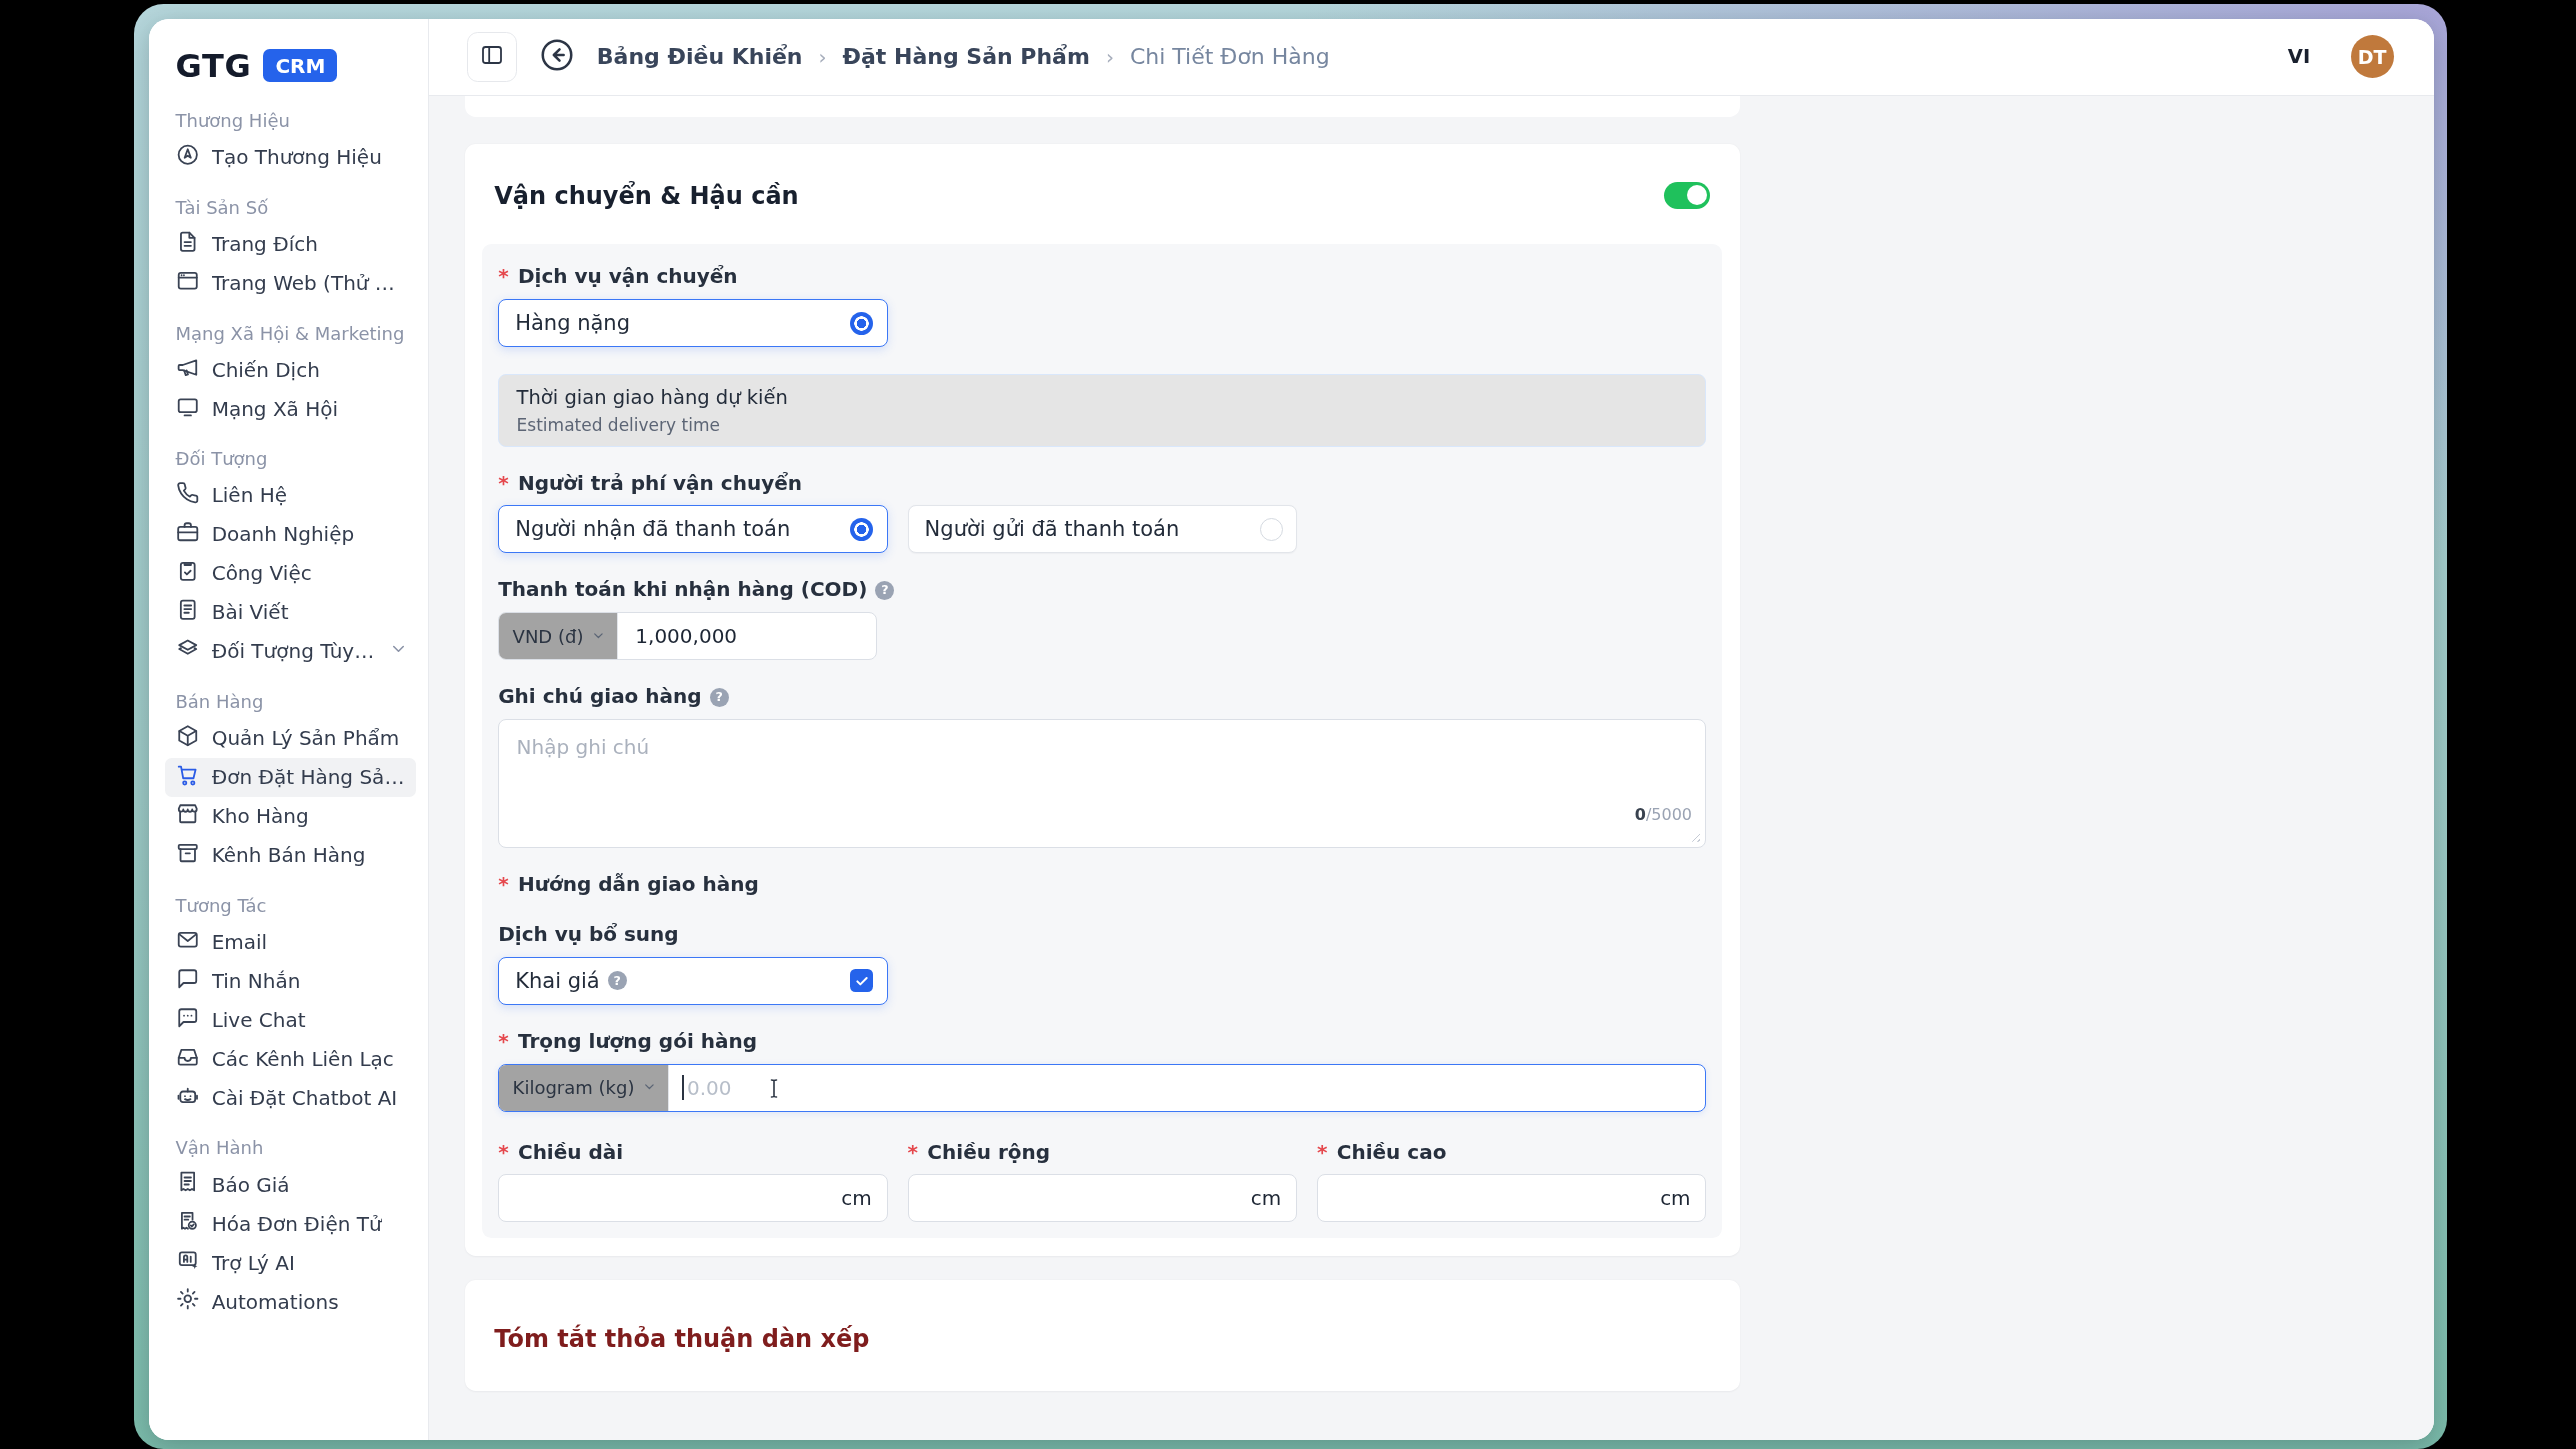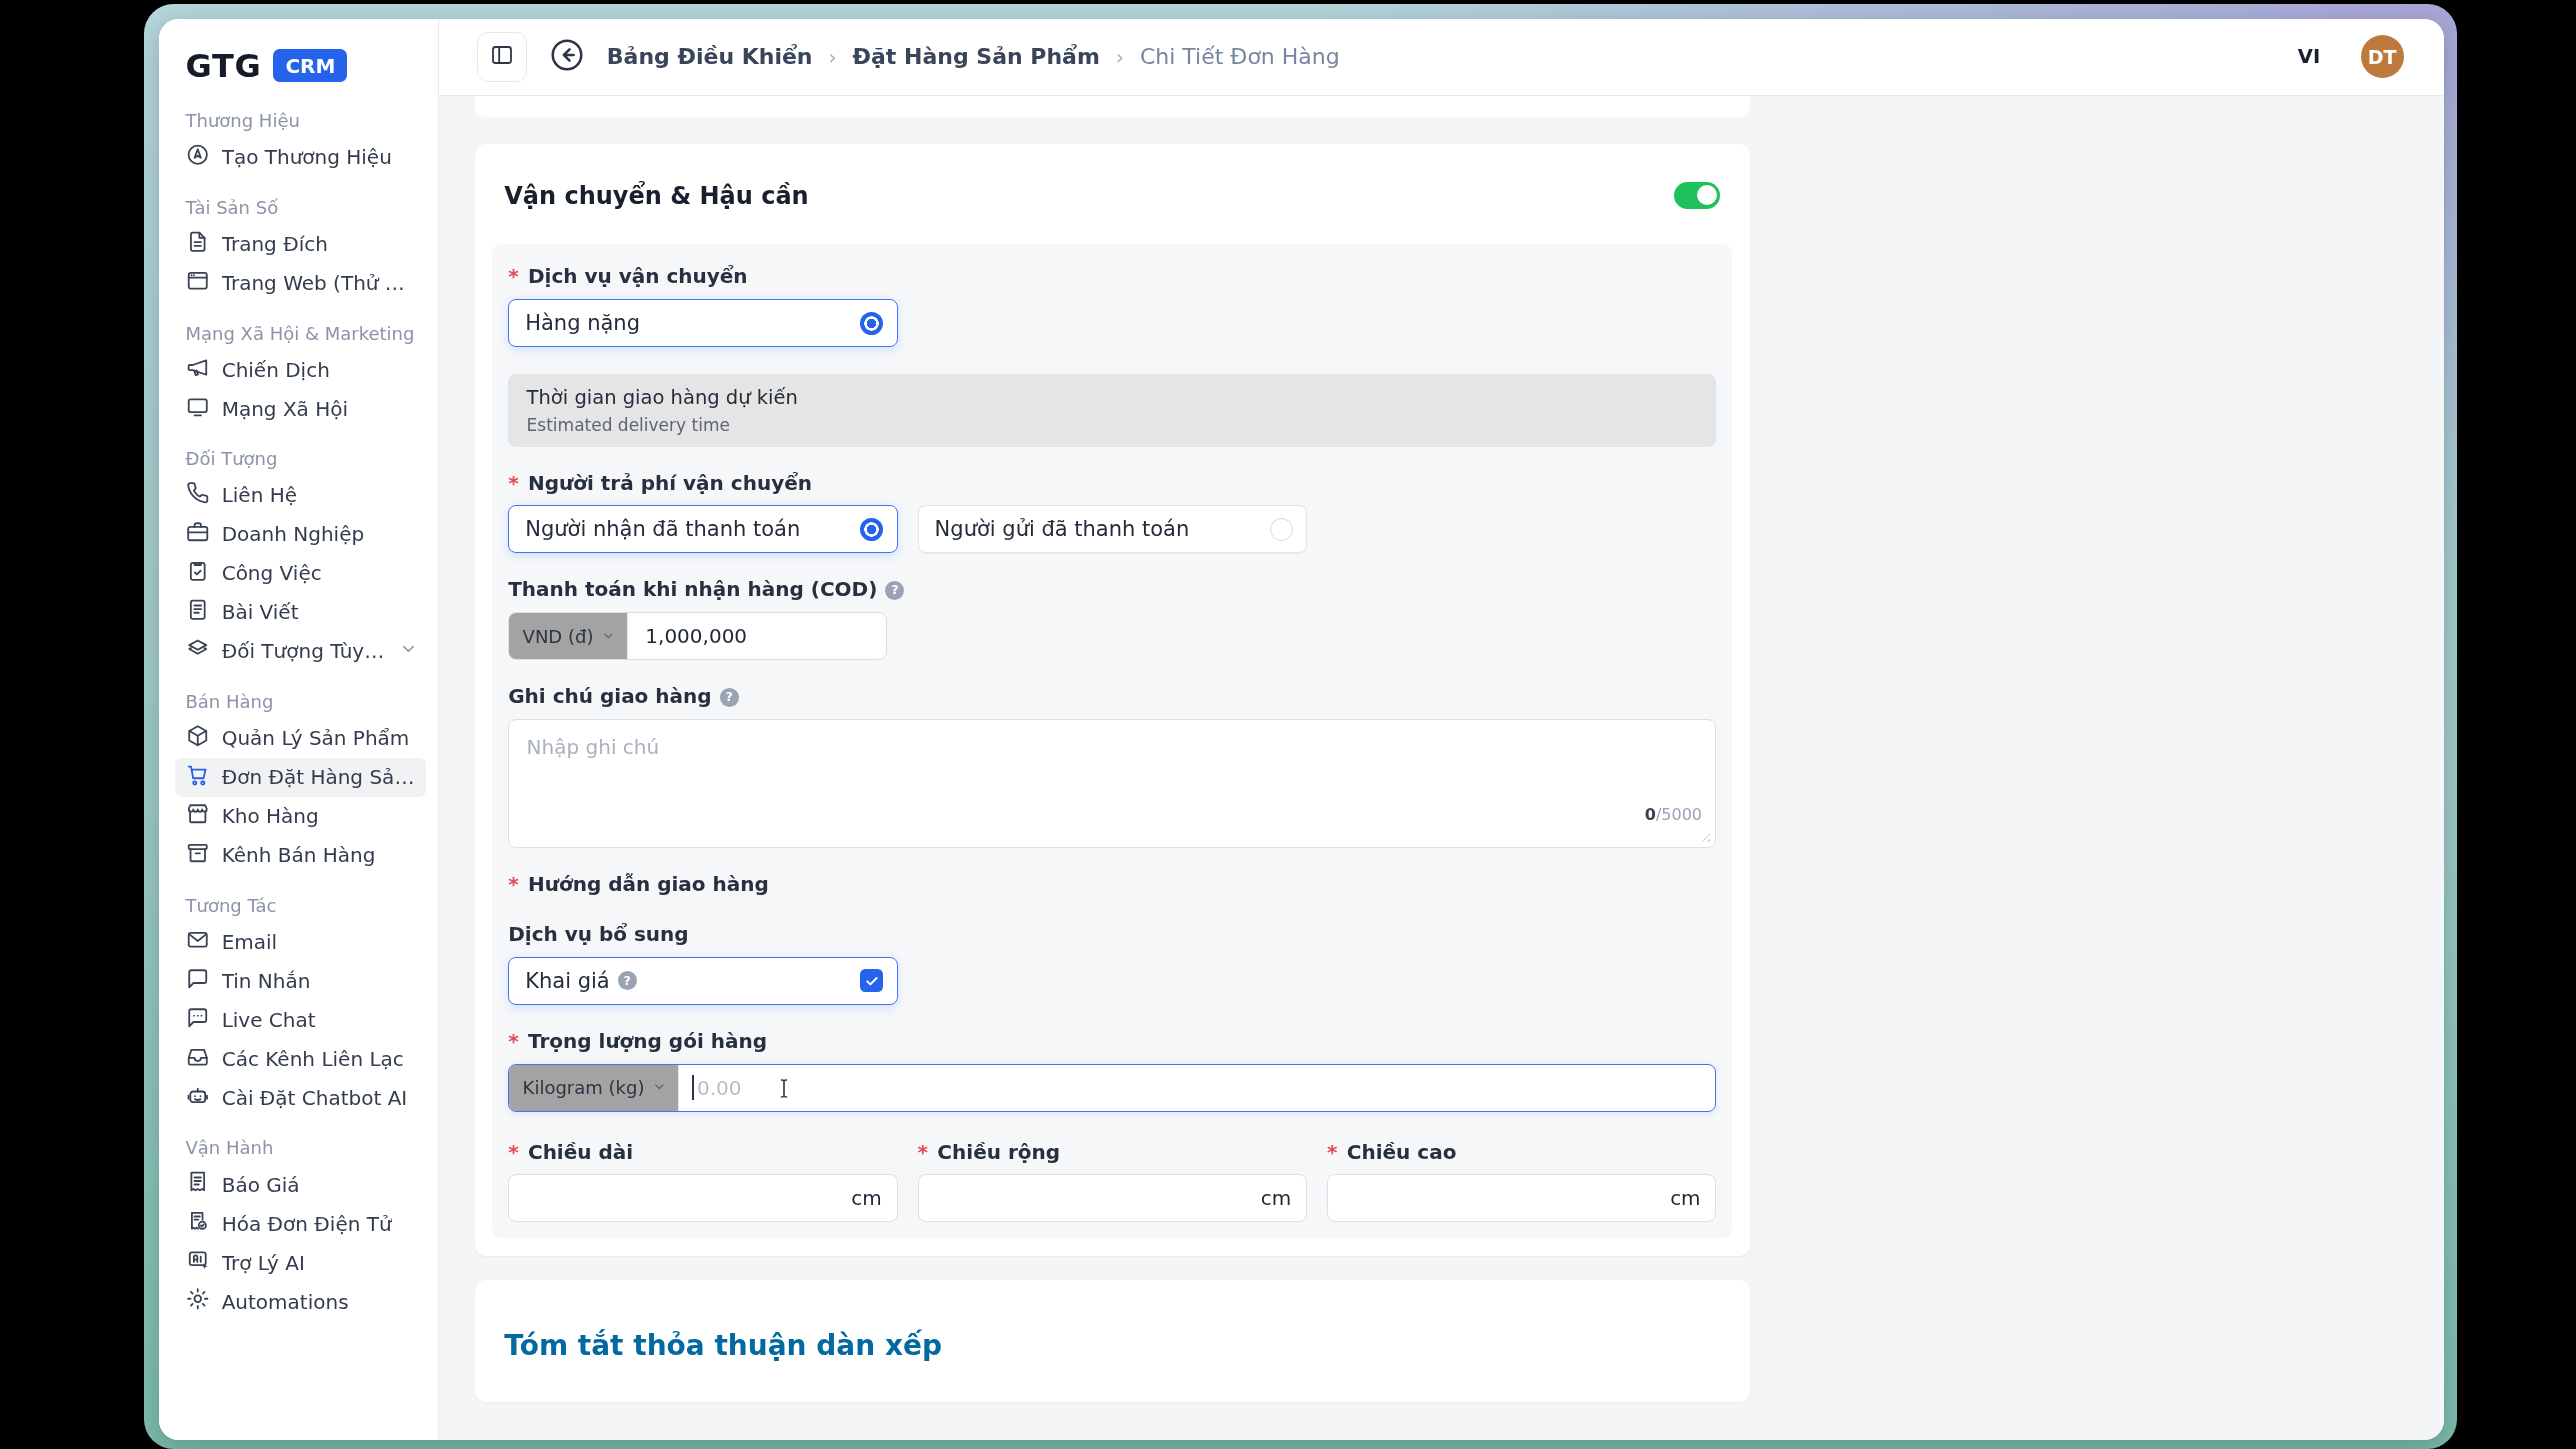--- a/index.html
+++ b/index.html
@@ -1,19 +1,19 @@
 <!DOCTYPE html>
 <html style="font-size:10.7px"><head>
 <meta charset="utf-8">
 <style>
   html,body{margin:0;padding:0;background:#000;}
   *{box-sizing:border-box;}
   .stage{position:relative;width:2576px;height:1449px;background:#000;overflow:hidden;
          font-family:"DejaVu Sans","Liberation Sans",sans-serif;-webkit-font-smoothing:antialiased;}
-  .frame{position:absolute;left:144px;top:4px;width:2313px;height:1445px;border-radius:29.5px;
+  .frame{position:absolute;left:134px;top:4px;width:2313px;height:1445px;border-radius:29.5px;
          background:
            radial-gradient(90% 70% at 100% 0%, #a9a6d9 0%, rgba(169,166,217,0) 55%),
            linear-gradient(180deg,#b6d7dc 0%, #9ecac6 55%, #7cbcab 100%);}
   .window{position:absolute;left:14.8px;top:14.8px;right:13.4px;bottom:9.4px;background:#fff;
           border-radius:20px;overflow:hidden;display:flex;box-shadow:0 6.7px 27px rgba(10,30,40,.25);}
 
   
   .sidebar{flex:0 0 280px;width:280px;border-right:0.7px solid #e8eaee;padding:20px 12px 0 16px;background:#fff;overflow:hidden;}
   .logo-row{display:flex;align-items:center;gap:12px;padding:8px 0 5.4px 10.7px;}
   .logo-text{font-size:32px;font-weight:800;color:#141b2b;letter-spacing:0.7px;}
@@ -100,21 +100,21 @@
   .weight-group{height:48px;border:1.3px solid #3b77f6;border-radius:8px;display:flex;background:#fff;
                 overflow:hidden;position:relative;box-shadow:0 1.3px 6.7px rgba(59,119,246,.12);}
   .w-placeholder{display:flex;align-items:center;padding-left:13.4px;font-size:20px;color:#b7bec9;}
   .caret{width:1.3px;height:25.5px;background:#2b3442;margin-right:3.4px;}
   .ibeam{position:absolute;left:263px;top:10.7px;width:24px;height:27px;color:#2b3442;}
 
   .dim-input{height:48px;background:#fff;border:0.7px solid #dbdfe6;border-radius:8px;display:flex;
              align-items:center;justify-content:flex-end;padding:0 14.8px;font-size:20px;color:#1d2634;}
 
   .sum-card{margin-top:24px;padding:23px 29.5px 4px;}
-  .sum-title{font-size:28px;font-weight:700;color:#0369a1;padding:2.7px 0 13.4px;}
+  .sum-title{font-size:24px;font-weight:700;color:#7f1d1d;padding:2.7px 0 13.4px;}
 </style>
 </head>
 <body>
 
 <div class="stage">
  <div class="frame">
   <div class="window">
 
    <aside class="sidebar">
      <div class="logo-row">

